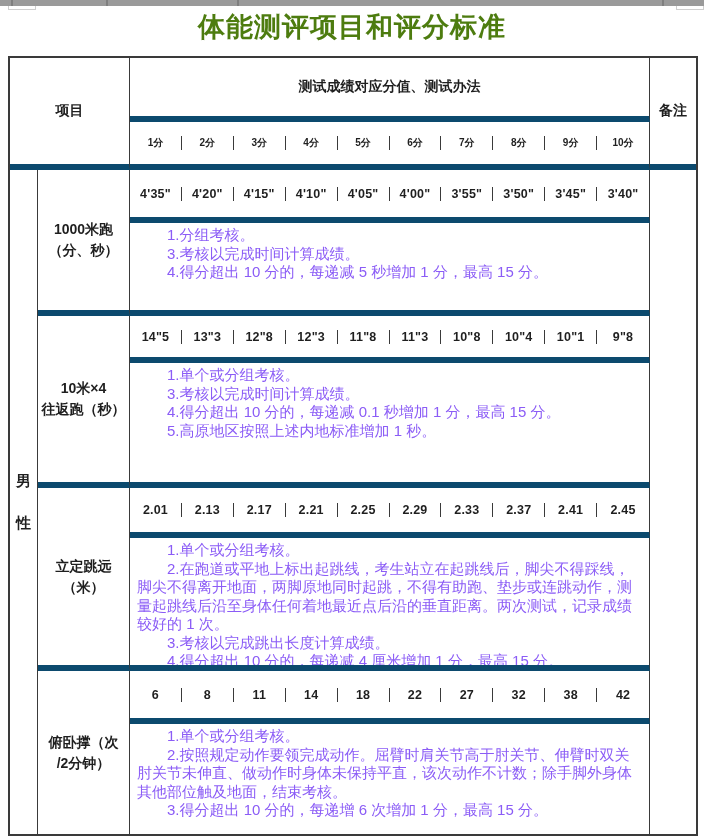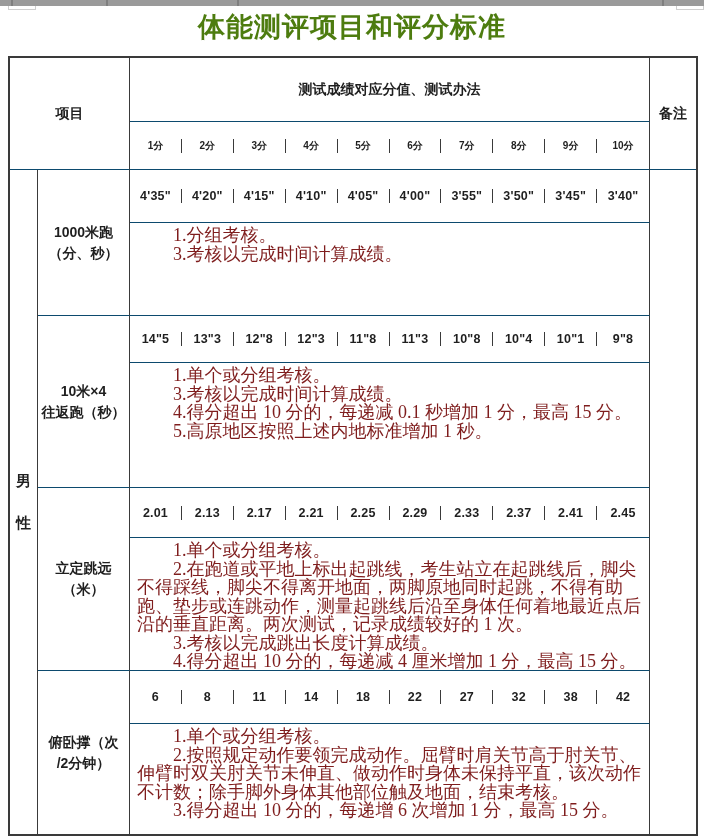--- a/index.html
+++ b/index.html
@@ -32,21 +32,21 @@
     box-sizing:border-box;
     border:2px solid #3a3a3a;
     display:grid;
     grid-template-columns:28px 92px repeat(10,52px) 1fr;
     grid-template-rows:64px 48px 53px 93px 47px 125px 50px 133px 53px 1fr;
     background:#fff;
   }
   .c{
     box-sizing:border-box;
     border-right:1px solid #3a3a3a;
-    border-bottom:1px solid #0c4a6e;
+    border-bottom:6px solid #0c4a6e;
     display:flex;align-items:center;justify-content:center;
     text-align:center;
     overflow:hidden;
   }
   .no-r{border-right:none;}
   .no-b{border-bottom:none;}
   .hdr{font-size:14px;font-weight:700;}
   .score-lbls{display:grid;grid-template-columns:repeat(10,1fr);padding:0;}
   .score-lbls > div{
     box-sizing:border-box;border-right:1px solid #3a3a3a;
@@ -64,24 +64,24 @@
   .item-name{
     font-size:14px;font-weight:700;
     white-space:pre-line;line-height:21px;
   }
   .gender{
     font-size:15px;font-weight:700;
     white-space:pre-line;line-height:42px;
   }
   .method{
     display:block;
-    font-family:Liberation Serif, serif;
-    font-size:18px;
+    font-family:Liberation Sans, sans-serif;
+    font-size:15px;
     line-height:18.5px;
-    color:#7f1d1d;
+    color:#8b5cf6;
     padding:3px 7px 2px 7px;
     text-align:left;
   }
   .method p{margin:0;text-indent:2em;}
 </style>
 </head>
 <body>
 
 <div class="topbar"></div>
 <div class="tick" style="left:11px"></div>
@@ -124,20 +124,21 @@
       <div>4'05"</div>
       <div>4'00"</div>
       <div>3'55"</div>
       <div>3'50"</div>
       <div>3'45"</div>
       <div>3'40"</div>
     </div>
   <div class="c method" style="grid-area:4/3/5/13">
       <p>1.分组考核。</p>
       <p>3.考核以完成时间计算成绩。</p>
+      <p>4.得分超出 10 分的，每递减 5 秒增加 1 分，最高 15 分。</p>
     </div>
 
   <div class="c item-name" style="grid-area:5/2/7/3">10米×4
 往返跑（秒）</div>
   <div class="c vrow" style="grid-area:5/3/6/13">
       <div>14"5</div>
       <div>13"3</div>
       <div>12"8</div>
       <div>12"3</div>
       <div>11"8</div>

